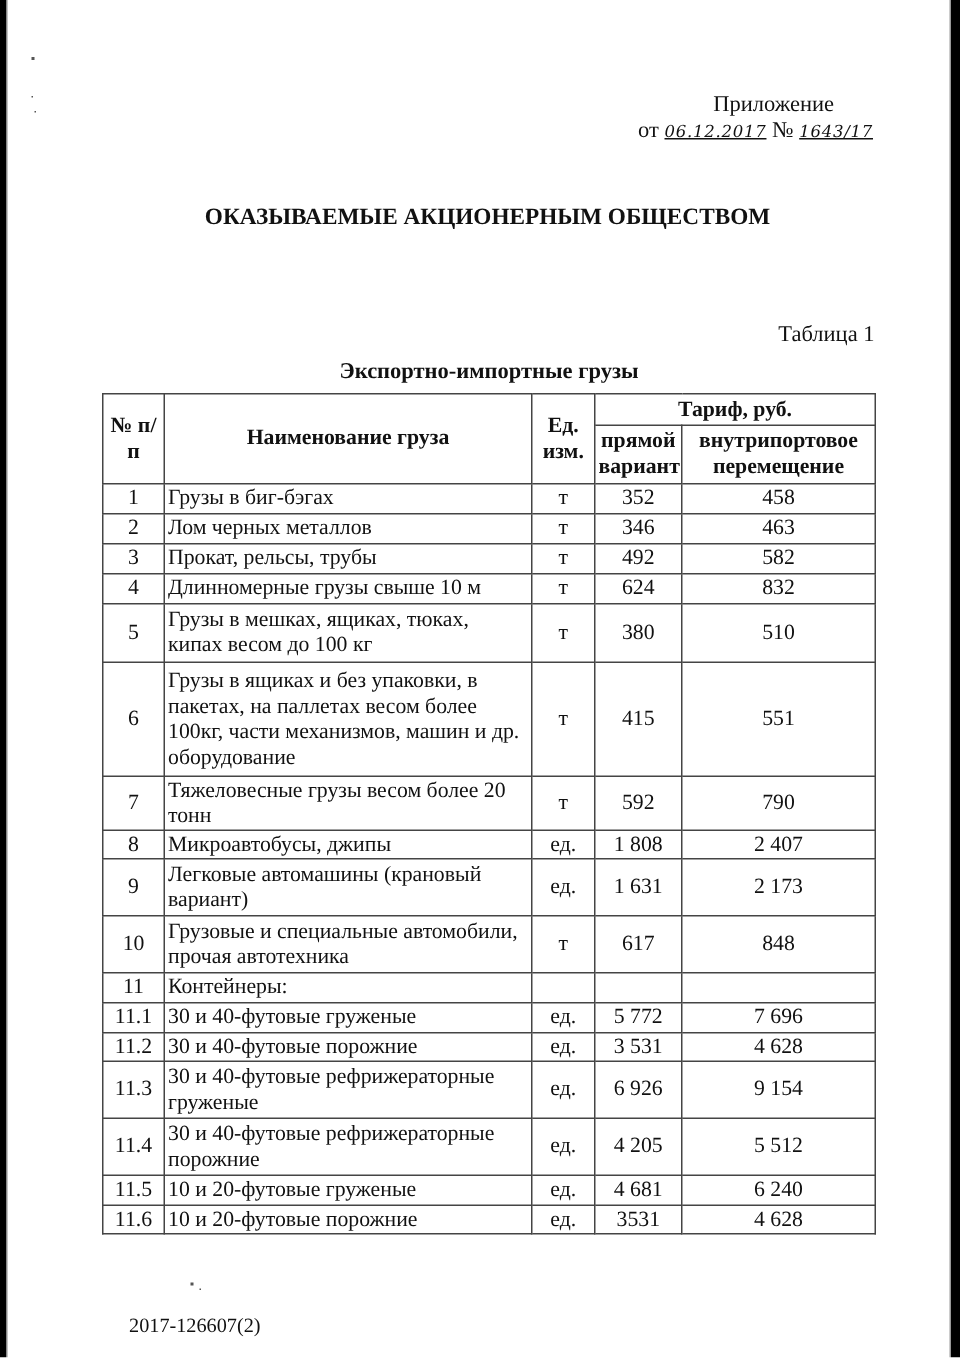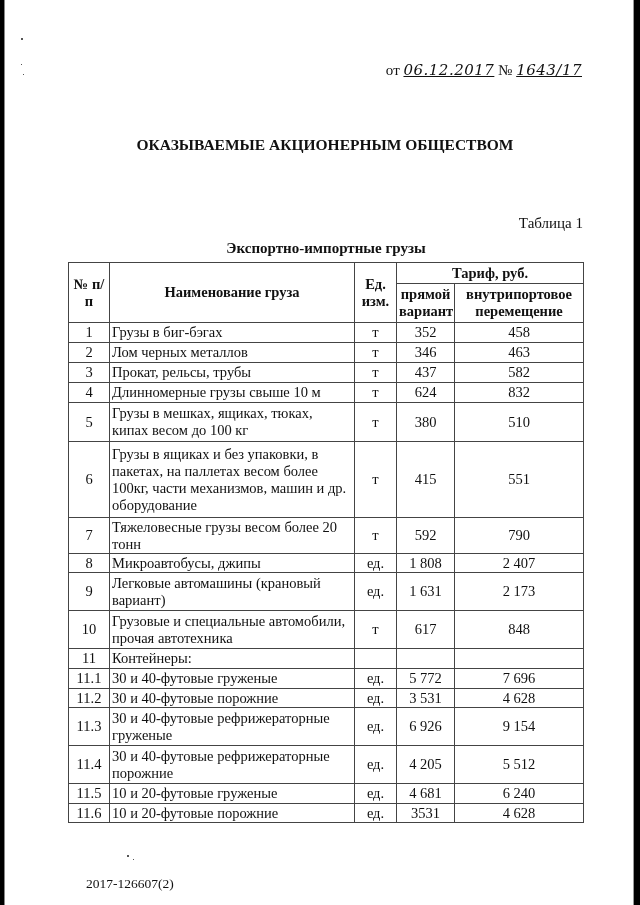--- a/index.html
+++ b/index.html
@@ -10,21 +10,21 @@
   }
   .edge-left { position: absolute; left: 0; top: 0; width: 4px; height: 905px; background: #000; }
   .edge-left-gray { position: absolute; left: 4px; top: 0; width: 1px; height: 905px; background: #888; }
   .edge-right { position: absolute; right: 0; top: 0; width: 6px; height: 905px; background: #000; }
   .edge-right-gray { position: absolute; right: 6px; top: 0; width: 1px; height: 905px; background: #999; }
   .speck { position: absolute; background: #555; }
 
   .appendix { position: absolute; right: 58px; top: 62px; text-align: right; font-size: 15px; line-height: 17px; }
   .appendix .line { display: block; }
   .appendix .l1 { margin-right: 26px; }
-  .hand { font-family: "DejaVu Serif", serif; font-style: italic; font-size: 15px; text-decoration: underline; letter-spacing: 0.5px; }
+  .hand { font-family: "DejaVu Serif", serif; font-style: italic; font-size: 11px; text-decoration: underline; letter-spacing: 0.5px; }
 
   .title { position: absolute; left: 60px; width: 530px; top: 136px; text-align: center;
     font-weight: bold; font-size: 15.5px; line-height: 18px; }
   .title span { display: block; }
 
   .table-num { position: absolute; right: 57px; top: 215px; font-size: 15px; margin-left: 44px; }
   .table-caption { position: absolute; left: 68px; width: 516px; top: 240px; text-align: center; font-weight: bold; font-size: 15px; }
 
   table.tariffs { position: absolute; left: 68px; top: 262px; width: 516px; border-collapse: collapse; table-layout: fixed; font-size: 14.5px; }
   table.tariffs td, table.tariffs th { border: 1px solid #444; padding: 0 2px; vertical-align: middle; }
@@ -42,20 +42,21 @@
 <div class="edge-left-gray"></div>
 <div class="edge-right"></div>
 <div class="edge-right-gray"></div>
 <div class="speck" style="left:21px;top:38px;width:2px;height:2px;"></div>
 <div class="speck" style="left:21px;top:64px;width:1px;height:1px;"></div>
 <div class="speck" style="left:23px;top:74px;width:1px;height:1px;"></div>
 <div class="speck" style="left:127px;top:855px;width:2px;height:2px;"></div>
 <div class="speck" style="left:133px;top:859px;width:1px;height:1px;"></div>
 
 <div class="appendix">
+  <span class="line l1">Приложение</span>
   <span class="line">
     <span>от</span>
     <span class="hand">06.12.2017</span>
     <span>№</span>
     <span class="hand">1643/17</span>
   </span>
 </div>
 
 <div class="title">
   <span>ОКАЗЫВАЕМЫЕ АКЦИОНЕРНЫМ ОБЩЕСТВОМ</span>
@@ -96,21 +97,21 @@
         <td class="c">2</td>
         <td class="l">Лом черных металлов</td>
         <td class="c">т</td>
         <td class="c">346</td>
         <td class="c">463</td>
       </tr>
       <tr style="height: 20px;">
         <td class="c">3</td>
         <td class="l">Прокат, рельсы, трубы</td>
         <td class="c">т</td>
-        <td class="c">437</td>
+        <td class="c">492</td>
         <td class="c">582</td>
       </tr>
       <tr style="height: 20px;">
         <td class="c">4</td>
         <td class="l">Длинномерные грузы свыше 10 м</td>
         <td class="c">т</td>
         <td class="c">624</td>
         <td class="c">832</td>
       </tr>
       <tr style="height: 39px;">

